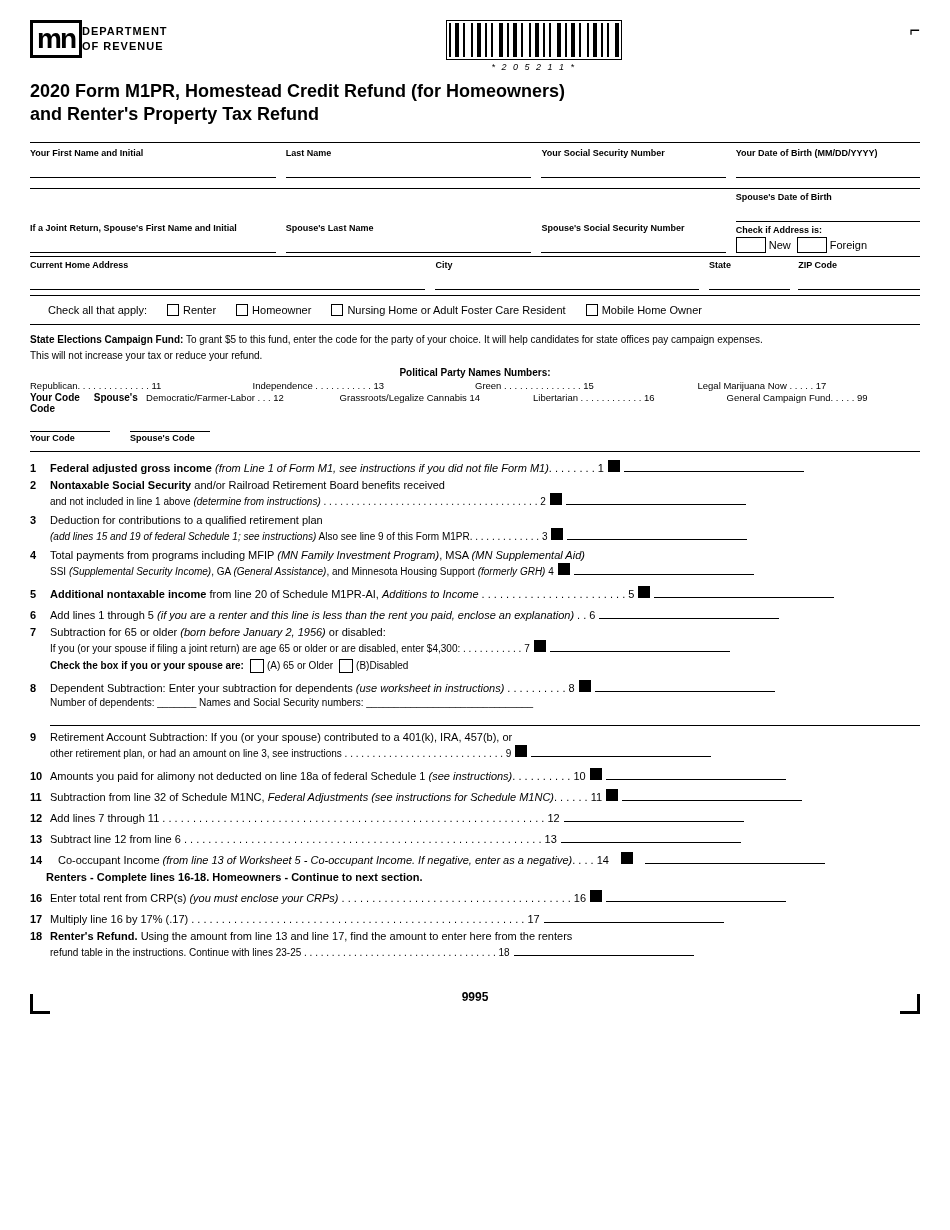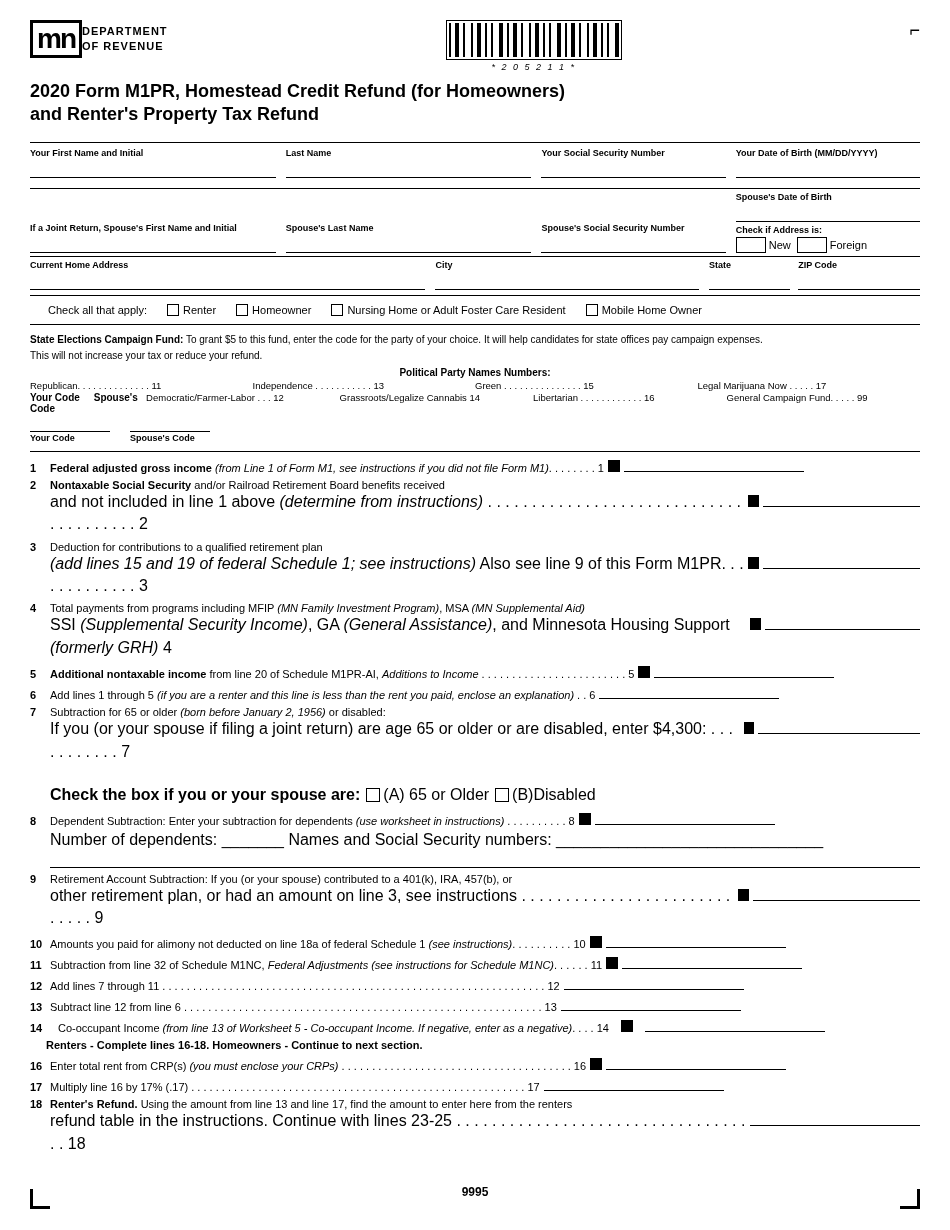--- a/index.html
+++ b/index.html
@@ -165,21 +165,21 @@
     .multi-line-item {
       margin: 5px 0;
     }
     .multi-line-item .first-line {
       display: flex;
       align-items: baseline;
       gap: 4px;
     }
     .multi-line-item .continuation {
       margin-left: 20px;
-      font-size: 16px;
+      font-size: 10px;
       line-height: 1.4;
     }
     .footer {
       display: flex;
       justify-content: center;
       align-items: center;
       margin-top: 15px;
       position: relative;
     }
     .footer-num {
@@ -522,21 +522,21 @@
   <div class="multi-line-item">
     <div class="first-line" style="display:flex; align-items:baseline; gap:4px;">
       <span class="line-num">7</span>
       <span>Subtraction for 65 or older <em>(born before January 2, 1956)</em> or disabled:</span>
     </div>
     <div class="continuation" style="display:flex; align-items:baseline; gap:4px;">
       <span>If you (or your spouse if filing a joint return) are age 65 or older or are disabled, enter $4,300: . . . . . . . . . . . 7</span>
       <span class="filled-box"></span>
       <span class="answer-line"></span>
     </div>
-    <div class="continuation" style="display:flex; align-items:center; gap:6px; margin-top:21px;">
+    <div class="continuation" style="display:flex; align-items:center; gap:6px; margin-top:3px;">
       <strong>Check the box if you or your spouse are:</strong>
       <div style="display:flex; align-items:center; gap:3px;">
         <div class="checkbox-box" style="width:14px;height:14px;"></div>
         <span>(A) 65 or Older</span>
       </div>
       <div style="display:flex; align-items:center; gap:3px;">
         <div class="checkbox-box" style="width:14px;height:14px;"></div>
         <span>(B)Disabled</span>
       </div>
     </div>

